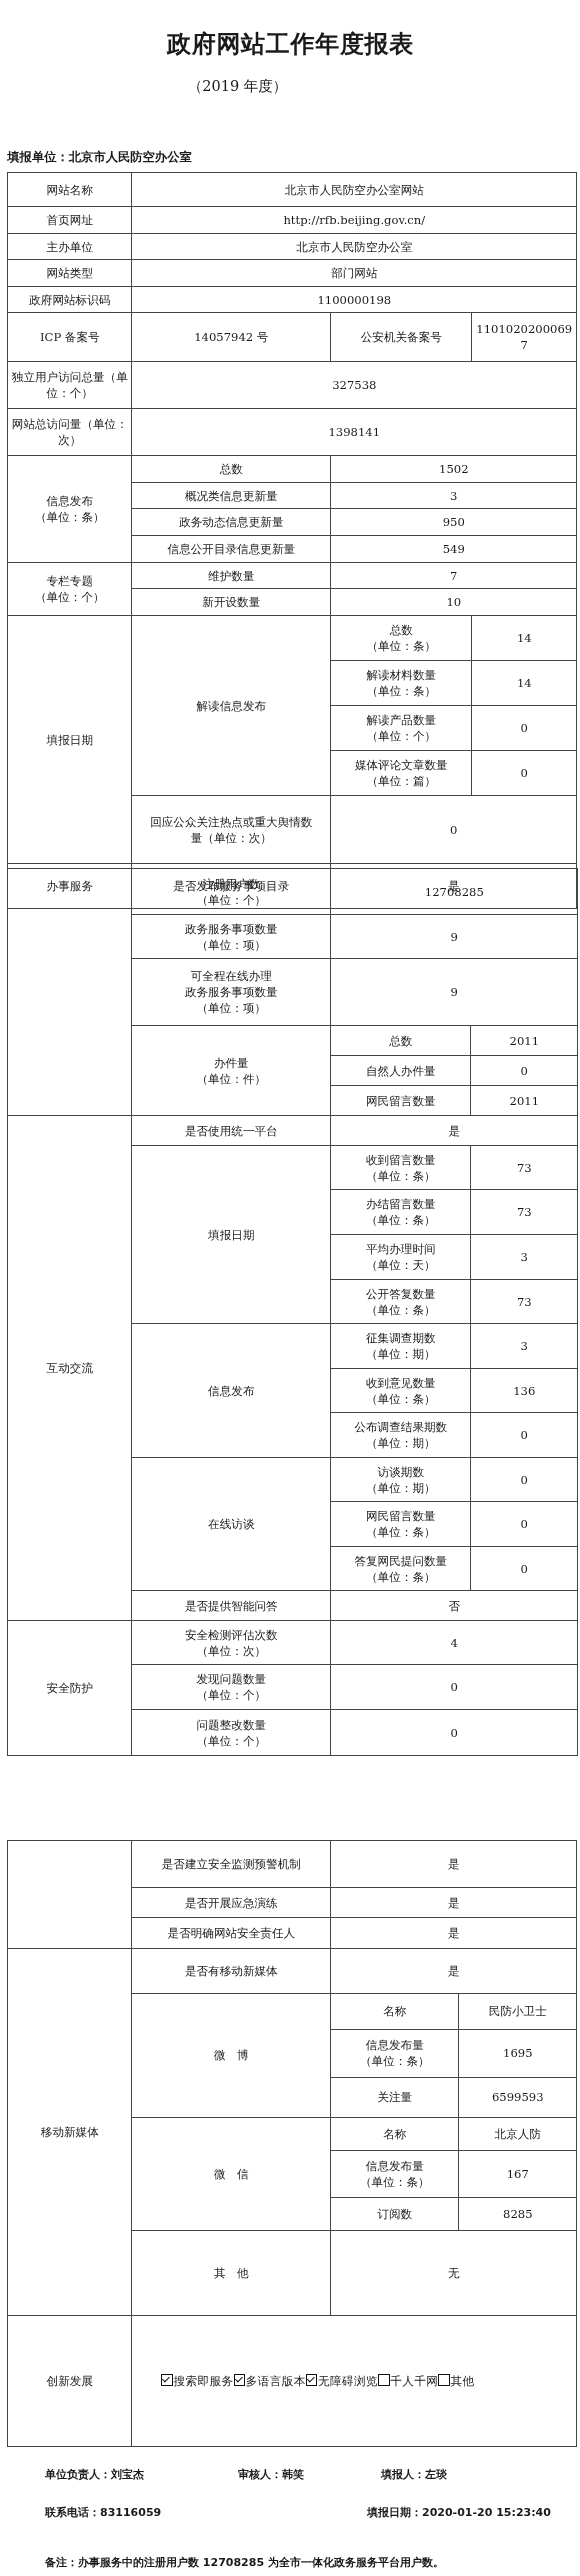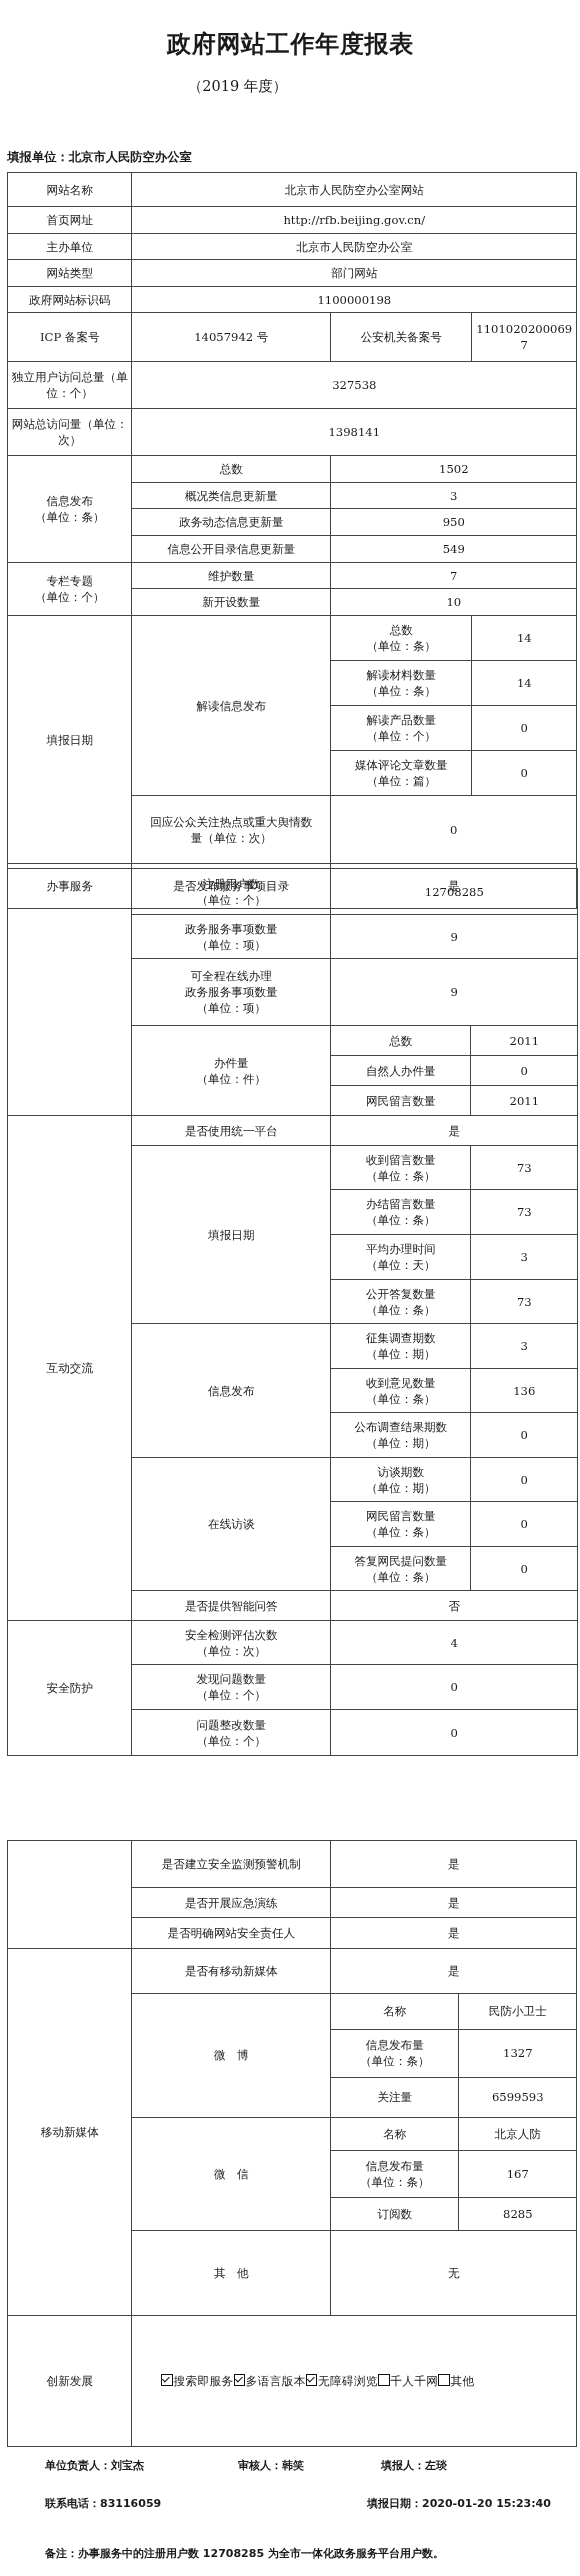--- a/index.html
+++ b/index.html
@@ -47,20 +47,21 @@
   }
   .cb.on::after {
     content: ""; position: absolute; left: 2.2px; top: 0px;
     width: 2.9px; height: 5.8px; border: solid #111; border-width: 0 1.8px 1.8px 0;
     transform: rotate(45deg);
   }
   .footer {
     position: absolute; font-size: 11px; font-weight: bold;
     font-family: "DejaVu Sans", "Liberation Sans", sans-serif;
     white-space: nowrap;
+    margin-top: 9px;
   }
 </style>
 </head>
 <body>
 
 <div class="title">政府网站工作年度报表</div>
 <div class="subtitle">（2019 年度）</div>
 <div class="unit-line">填报单位：北京市人民防空办公室</div>
 
 <table class="rpt" style="top:172px;">
@@ -321,21 +322,21 @@
     <td colspan="2">是</td>
   </tr>
   <tr style="height:36px">
     <td rowspan="3">微　博</td>
     <td>名称</td>
     <td>民防小卫士</td>
   </tr>
   <tr style="height:48px">
     <td class="pre">信息发布量
 （单位：条）</td>
-    <td>1327</td>
+    <td>1695</td>
   </tr>
   <tr style="height:40px">
     <td>关注量</td>
     <td>6599593</td>
   </tr>
   <tr style="height:33px">
     <td rowspan="3">微　信</td>
     <td>名称</td>
     <td>北京人防</td>
   </tr>

